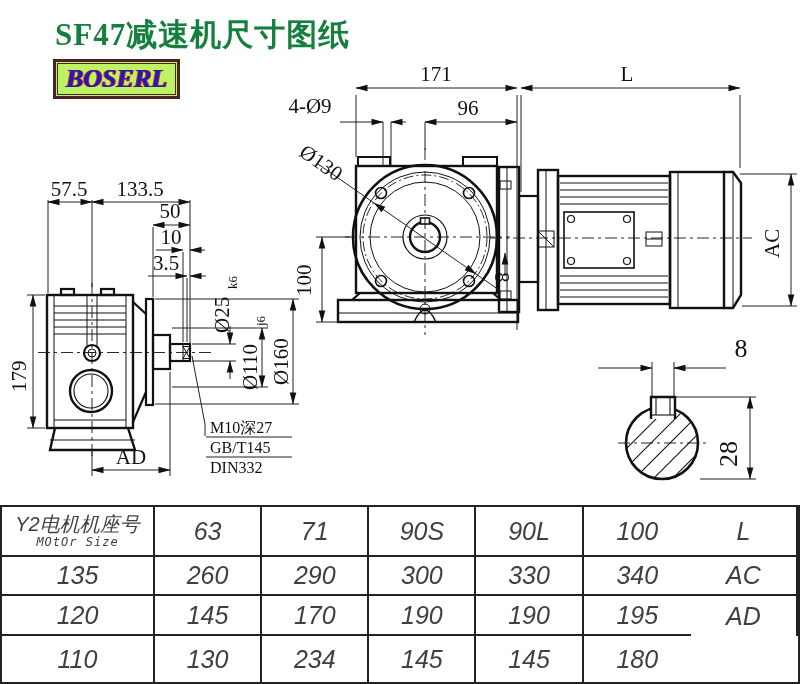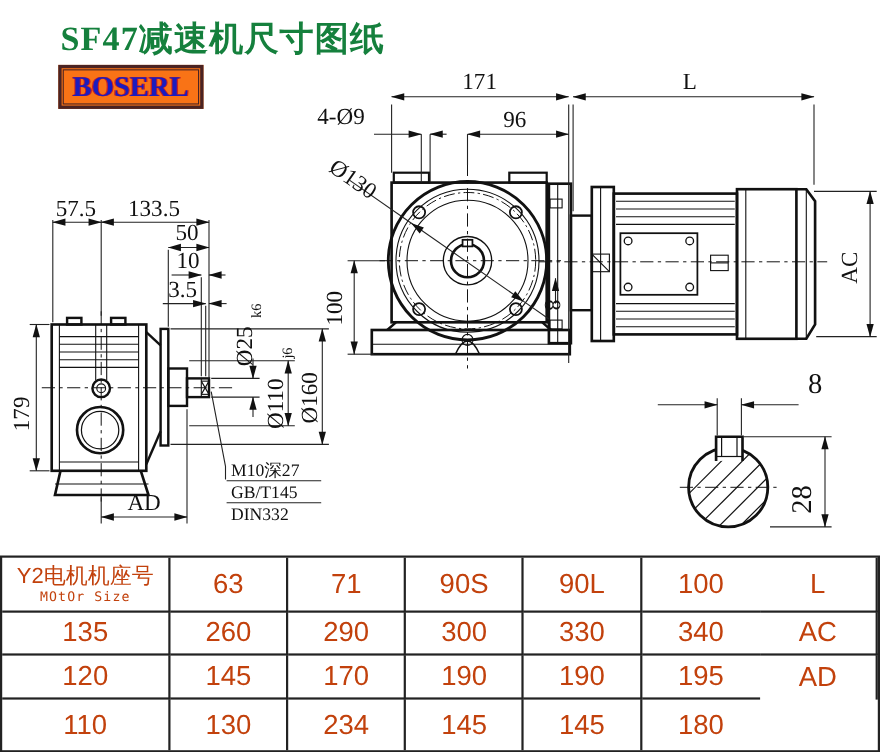--- a/index.html
+++ b/index.html
@@ -1,32 +1,32 @@
 <!DOCTYPE html>
 <html><head>
 <meta charset="utf-8">
 <style>
   html,body{margin:0;padding:0;background:#fff;}
   #stage{position:relative;width:800px;height:684px;background:#fff;overflow:hidden;
          font-family:"Liberation Serif",serif;}
   #title{position:absolute;left:55px;top:14px;font-size:31px;font-weight:bold;color:#15803d;
          letter-spacing:1px;font-family:"Liberation Serif",serif;}
-  #logo{position:absolute;left:53px;top:59px;border:3px solid #4a2323;padding:1px;background:#f97316;}
+  #logo{position:absolute;left:53px;top:59px;border:3px solid #4a2323;padding:1px;background:#bef264;font-style:italic;}
   #logo .inner{border:1px solid #4a2323;padding:0 8px;font-family:"Liberation Serif",serif;
          font-size:26px;font-weight:bold;color:#1c1cbe;line-height:30px;
          text-shadow:1px 0 #c22,-1px 0 #c22;}
   svg text{fill:#111;font-family:"Liberation Serif",serif;}
   .dim{font-size:21px;}
   .dimbig{font-size:26px;}
   .dimsm{font-size:13px;}
   .note{font-size:16px;}
   
   #tbl{position:absolute;left:0;top:505px;width:796px;height:175px;border:2px solid #222;
        display:grid;grid-template-columns:153px repeat(6,1fr);grid-template-rows:50px 39px 40px 1fr;
-       background:#fff;font-family:"Liberation Sans",sans-serif;color:#c2410c;}
+       background:#fff;font-family:"Liberation Sans",sans-serif;color:#404040;font-style:italic;}
   .cell{border-right:2px solid #222;border-bottom:2px solid #222;display:flex;
         align-items:center;justify-content:center;font-size:25px;}
   .cell.last{border-right:none;}
   .cell.bot{border-bottom:none;}
   .hcell{flex-direction:column;justify-content:center;line-height:1.15;}
   .hcn{font-size:20px;}
   .hen{font-family:"DejaVu Sans Mono",monospace;font-size:12px;letter-spacing:1px;}
 </style>
 </head>
 <body>

